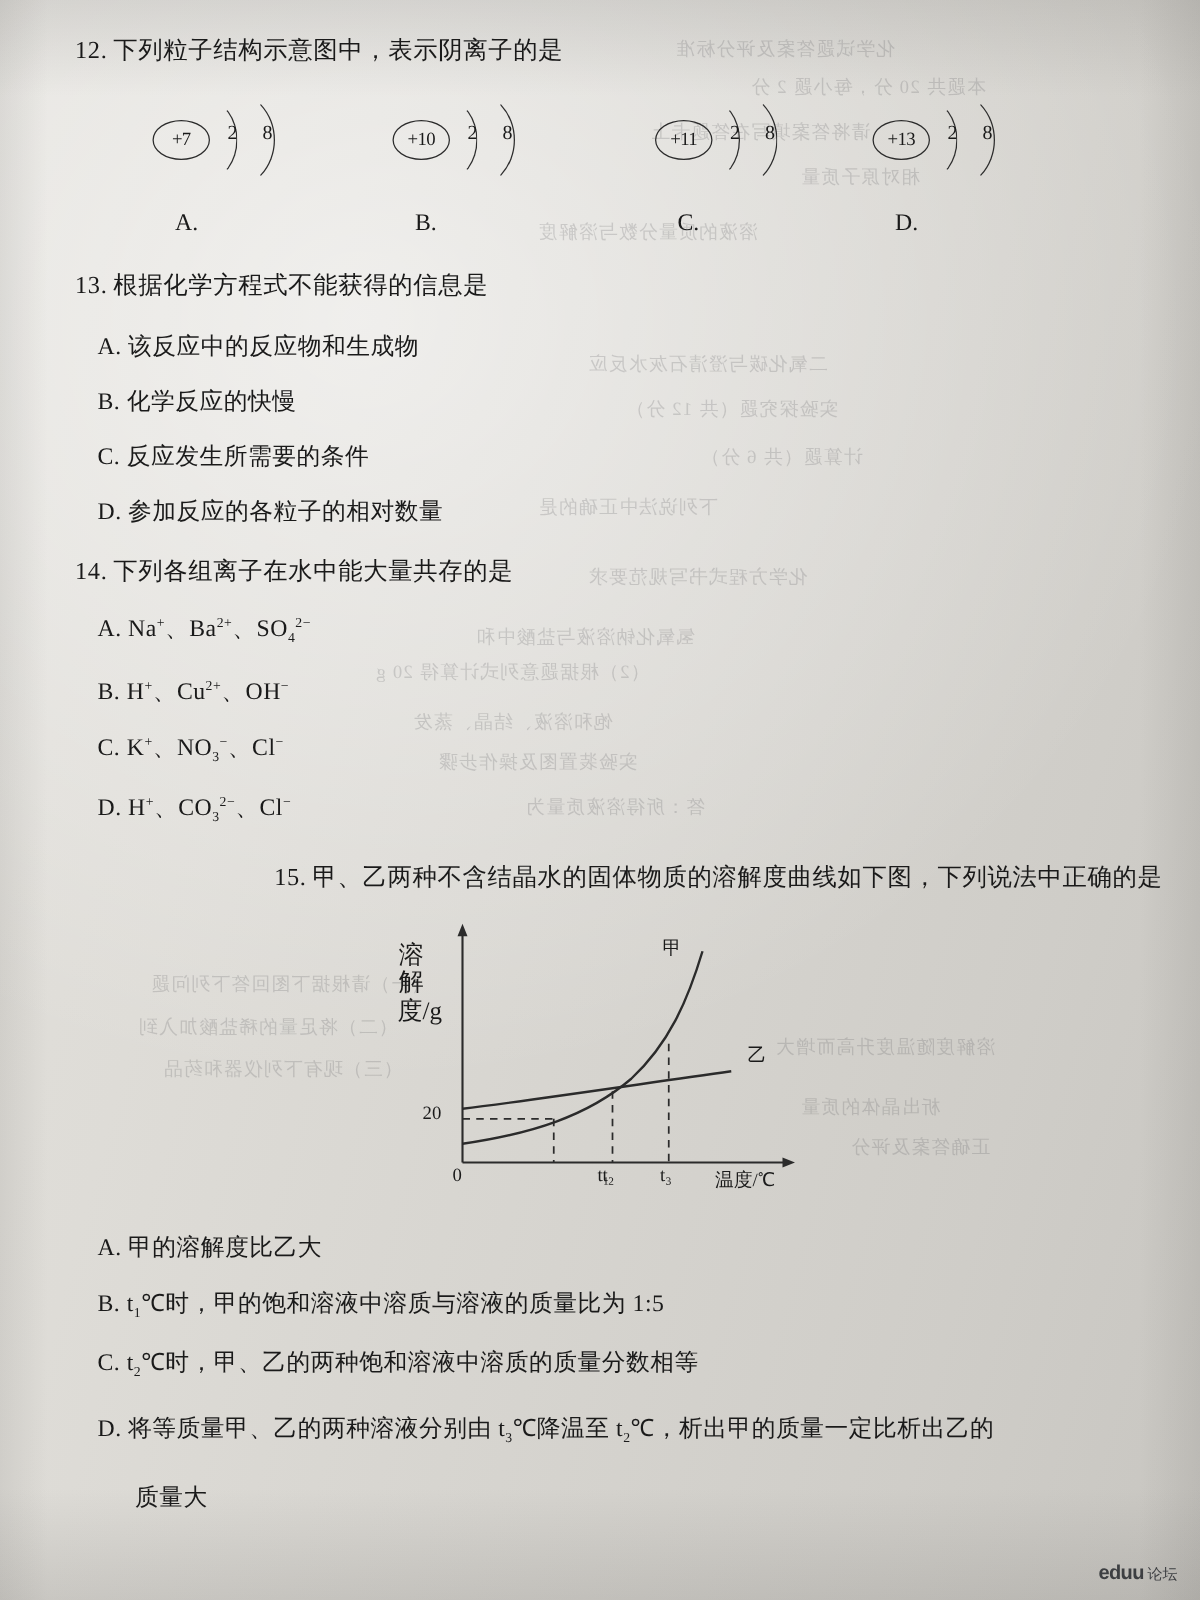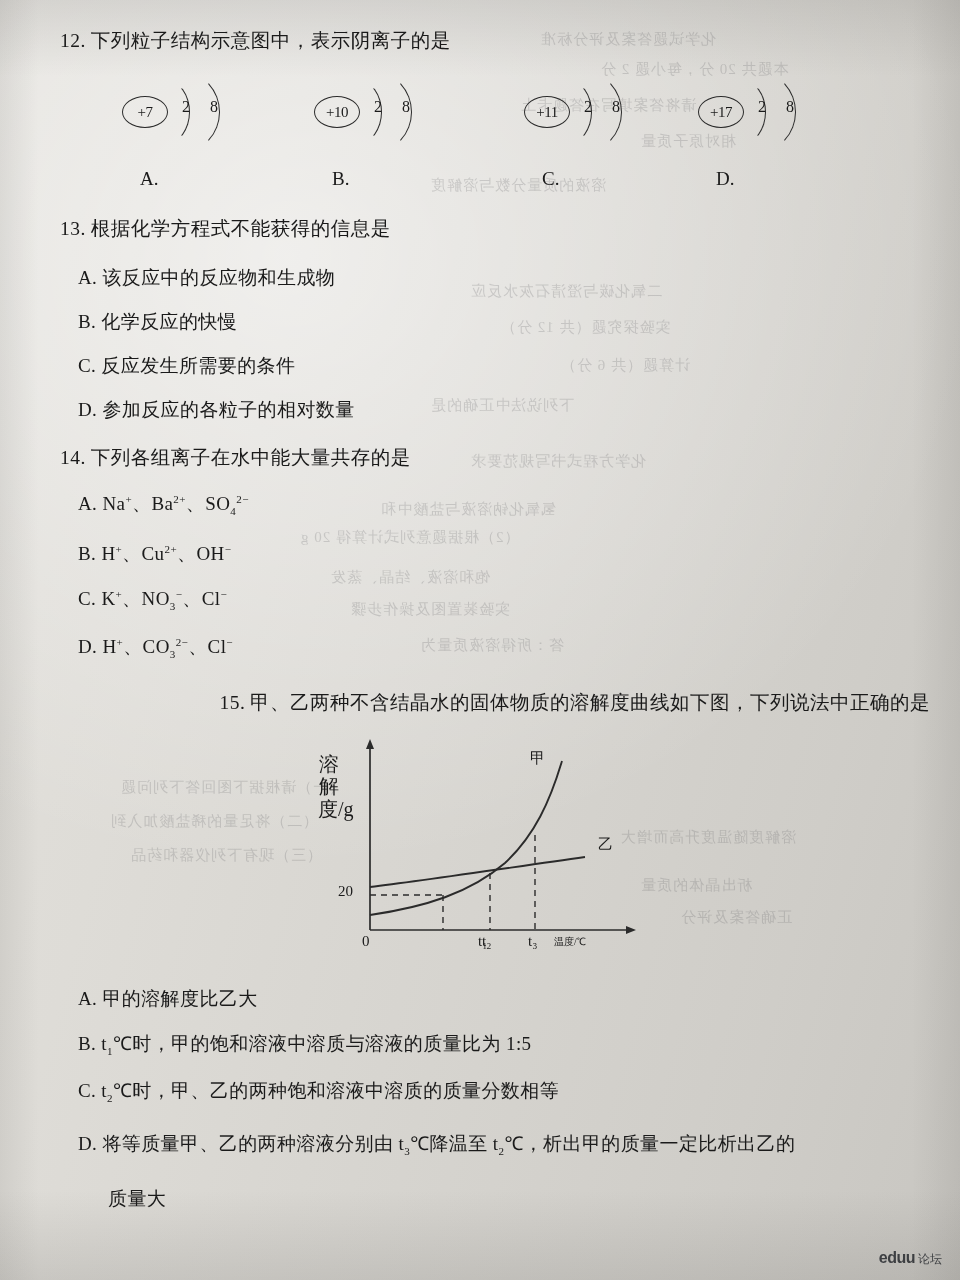--- a/index.html
+++ b/index.html
@@ -133,23 +133,23 @@
     position: absolute;
     left: -12px;
     top: 18px;
     width: 22px;
     font-size: 20px;
     line-height: 1.12;
     text-align: center;
   }
   .chart-xlab {
     position: absolute;
-    left: 224px;
+    left: 242px;
     top: 200px;
-    font-size: 10px;
+    font-size: 15px;
   }
   .tick-lbl {
     position: absolute;
     font-size: 15px;
   }
   
   .watermark {
     position: absolute;
     right: 18px;
     bottom: 12px;
@@ -226,21 +226,21 @@
     <div class="atom" style="left:432px;">
       <div class="nucleus">+11</div>
       <div class="shell s1"></div>
       <div class="shell s2"></div>
       <div class="e1">2</div>
       <div class="e2">8</div>
       <div class="atom-label" style="left:50px;">C.</div>
     </div>
 
     <div class="atom" style="left:606px;">
-      <div class="nucleus">+17</div>
+      <div class="nucleus">+13</div>
       <div class="shell s1"></div>
       <div class="shell s2"></div>
       <div class="e1">2</div>
       <div class="e2">8</div>
       <div class="atom-label" style="left:50px;">D.</div>
     </div>
 
   </div>
 
   <div class="q" style="top: 214px;">

